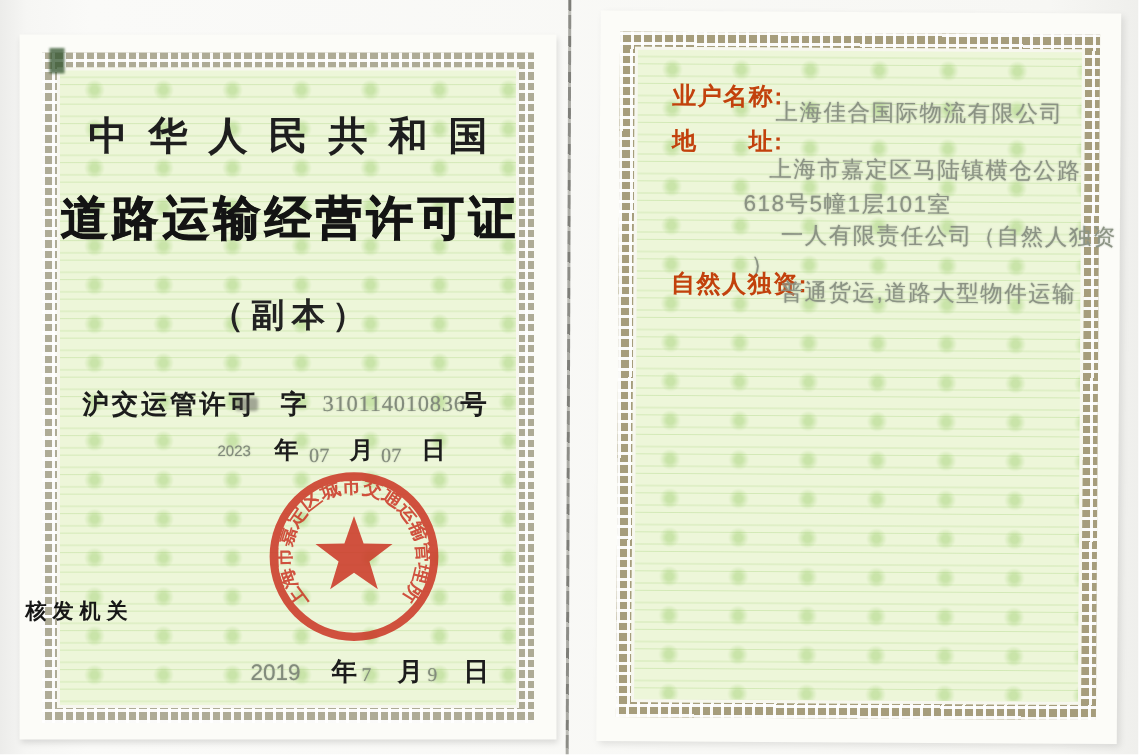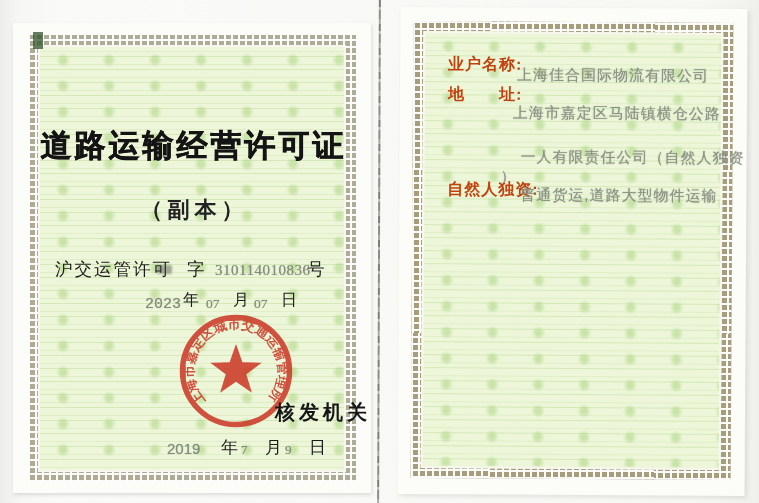--- a/index.html
+++ b/index.html
@@ -61,42 +61,42 @@
     left: 0; right: 0; top: 102px; text-align: center;
     font-family: "Liberation Sans", sans-serif; font-weight: 900;
     font-size: 31px; color: #141414; letter-spacing: 3px; text-indent: 3px;
     -webkit-text-stroke: 0.6px #141414;
   }
   .copy-type {
     left: 0; right: 0; top: 172px; text-align: center;
     font-family: "Liberation Serif", serif; font-weight: bold;
     font-size: 22px; color: #222; letter-spacing: 5px; text-indent: 5px;
   }
-  .lbl { font-weight: normal; color: #1c1c1c; }
+  .lbl { font-weight: bold; color: #1c1c1c; }
   .gray-fill { color: #828b7c; text-shadow: 0 0 1px rgba(130,140,120,0.7); }
   .lic-prefix { left: 42px;  top: 234px; font-size: 17.5px; letter-spacing: 2px; }
   .smudge {
     left: 144px; top: 242px; width: 15px; height: 9px;
     background: rgba(70,72,66,0.45); filter: blur(1px); border-radius: 2px;
   }
   .lic-zi     { left: 174px; top: 234px; font-size: 17.5px; }
   .lic-number { left: 202px; top: 239px; font-size: 15px; letter-spacing: 0.5px;
                 font-family: "Liberation Serif", serif; }
   .lic-hao    { left: 294px; top: 234px; font-size: 17.5px; }
   .val-label { left: 44px;  top: 267px; font-size: 15.5px; letter-spacing: 1px; }
-  .val-year  { left: 132px; top: 273px; font-size: 15px; font-family: Liberation Mono, monospace; }
+  .val-year  { left: 132px; top: 273px; font-size: 10px; font-family: Liberation Sans, sans-serif; }
   .val-u1    { left: 170px; top: 267px; font-size: 16px; }
   .val-month { left: 193px; top: 273px; font-size: 13.5px; font-family: "Liberation Serif", serif; }
   .val-u2    { left: 220px; top: 267px; font-size: 16px; }
   .val-day   { left: 241px; top: 273px; font-size: 13.5px; font-family: "Liberation Serif", serif; }
   .val-u3    { left: 268px; top: 267px; font-size: 16px; }
   .seal-svg { left: 153px; top: 278px; width: 140px; height: 140px; opacity: 0.87; }
   .issuer {
-    left: 0; right: 0; top: 376px; text-align: right;
-    font-size: 20px; font-weight: bold; color: #161616;
+    left: 0; right: 0; top: 376px; text-align: left;
+    font-size: 14px; font-weight: bold; color: #161616;
     letter-spacing: 4px; text-indent: 4px;
   }
   .iss-year { left: 154px; top: 417px; font-size: 15px; font-family: Liberation Sans, sans-serif; }
   .iss-u1   { left: 208px; top: 413px; font-size: 17px; }
   .iss-mon  { left: 228px; top: 419px; font-size: 13px; font-family: "Liberation Serif", serif; }
   .iss-u2   { left: 252px; top: 413px; font-size: 17px; }
   .iss-day  { left: 272px; top: 419px; font-size: 13px; font-family: "Liberation Serif", serif; }
   .iss-u3   { left: 296px; top: 413px; font-size: 17px; }
   .ink-mark { left: 20px; top: 9px; width: 10px; height: 17px;
               background: #33552f; opacity: 0.75; filter: blur(0.6px); }
@@ -120,20 +120,21 @@
 <body>
 
 <div class="canvas">
 
   <div class="page page-left">
     <div class="frame">
       <div class="guilloche"></div>
     </div>
     <div class="abs ink-mark"></div>
 
+    <div class="abs country">中华人民共和国</div>
     <div class="abs main-title">道路运输经营许可证</div>
     <div class="abs copy-type">（副本）</div>
 
     <span class="abs lbl lic-prefix">沪交运管许可</span>
     <span class="abs smudge"></span>
     <span class="abs lbl lic-zi">字</span>
     <span class="abs gray-fill lic-number">310114010836</span>
     <span class="abs lbl lic-hao">号</span>
 
     <span class="abs gray-fill val-year">2023</span>
@@ -169,20 +170,21 @@
   <div class="page page-right">
     <div class="frame">
       <div class="guilloche"></div>
     </div>
 
     <span class="field-label f1-l">业户名称:</span>
     <span class="field-value f1-v">上海佳合国际物流有限公司</span>
 
     <span class="field-label f2-l">地　　址:</span>
     <span class="field-value f2-v">上海市嘉定区马陆镇横仓公路</span>
+    <span class="field-value f2-v2">618号5幢1层101室</span>
 
     <span class="field-value f3-v">一人有限责任公司（自然人独资</span>
     <span class="field-value f3-v2">）</span>
 
     <span class="field-label f4-l">自然人独资:</span>
     <span class="field-value f4-v">普通货运,道路大型物件运输</span>
   </div>
 
 </div>
 

